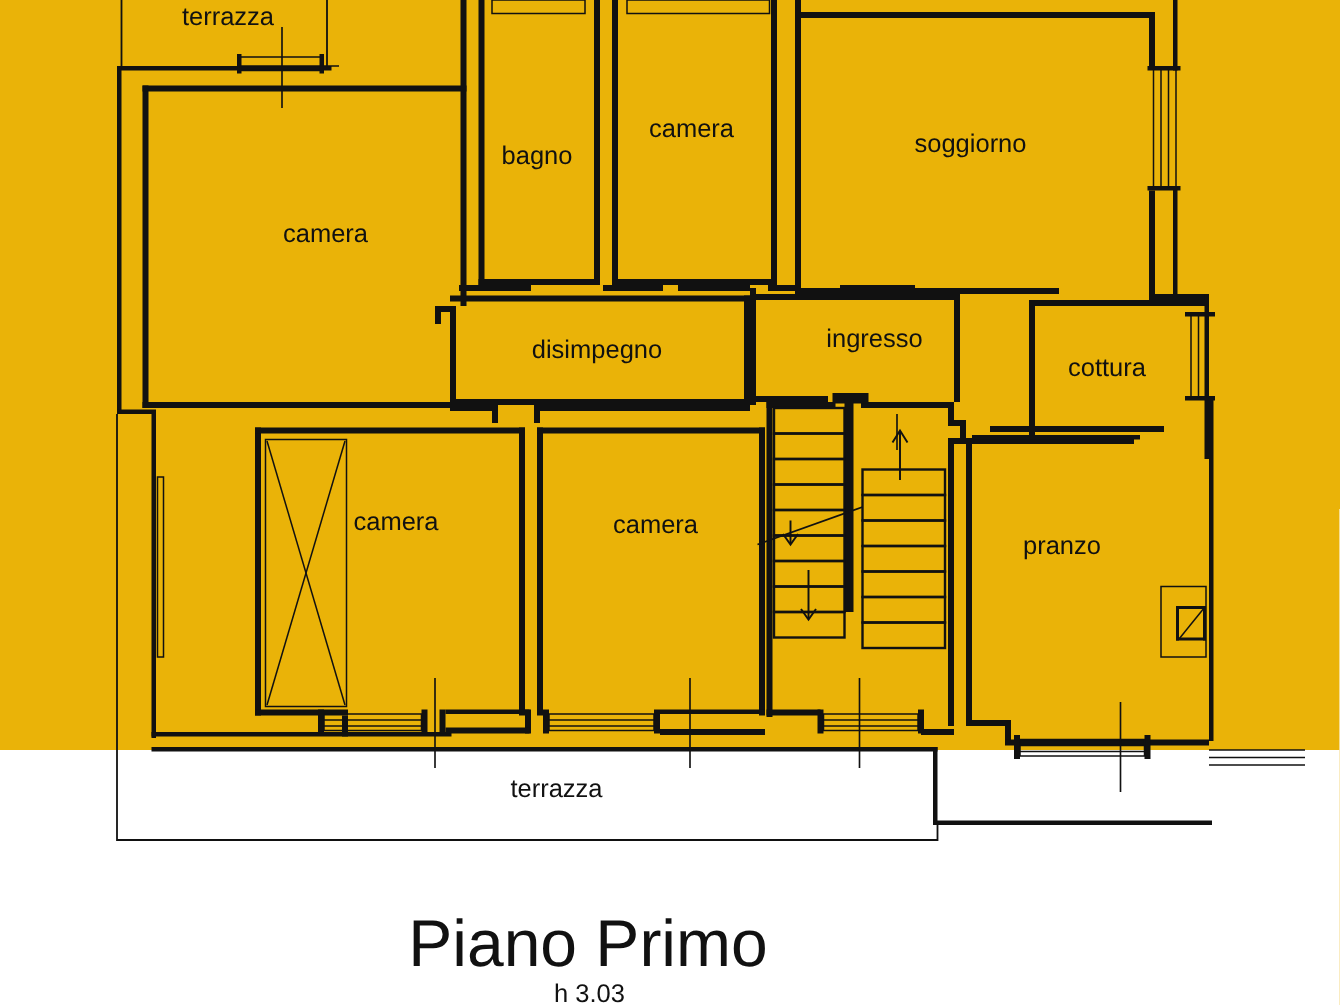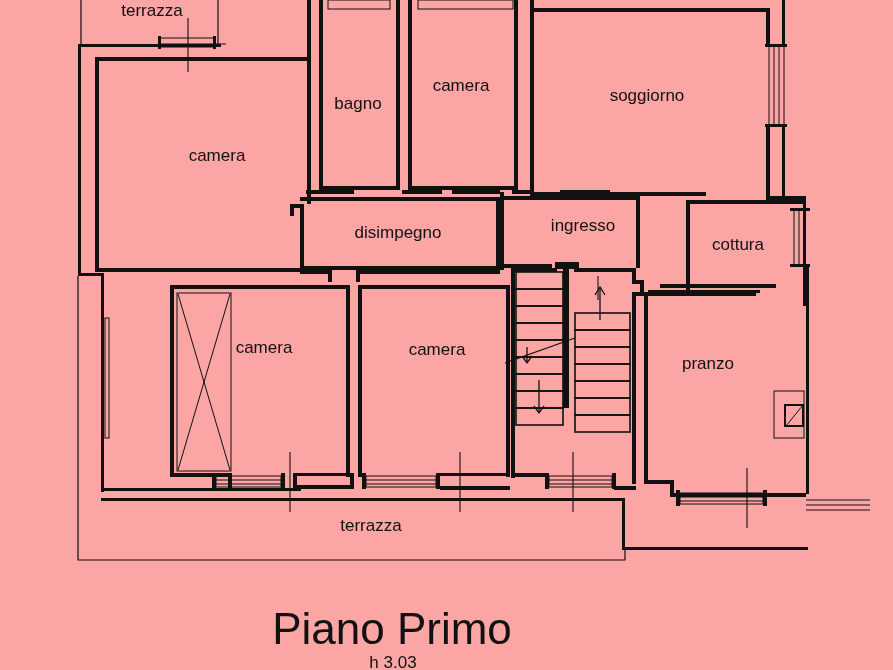--- a/index.html
+++ b/index.html
@@ -11,22 +11,22 @@
   body {
     width: 893px;
     height: 670px;
     overflow: hidden;
     font-family: "Liberation Sans", sans-serif;
     color: #000000;
   }
   #plan-wrap {
     position: relative;
     width: 893px;
-    height: 670px;
-    background: #fca5a5;
+    height: 500px;
+    background: #eab308;
   }
   #floorplan-svg {
     position: absolute;
     left: 0;
     top: 0;
     width: 893px;
     height: 670px;
     display: block;
   }
   .room-label {

